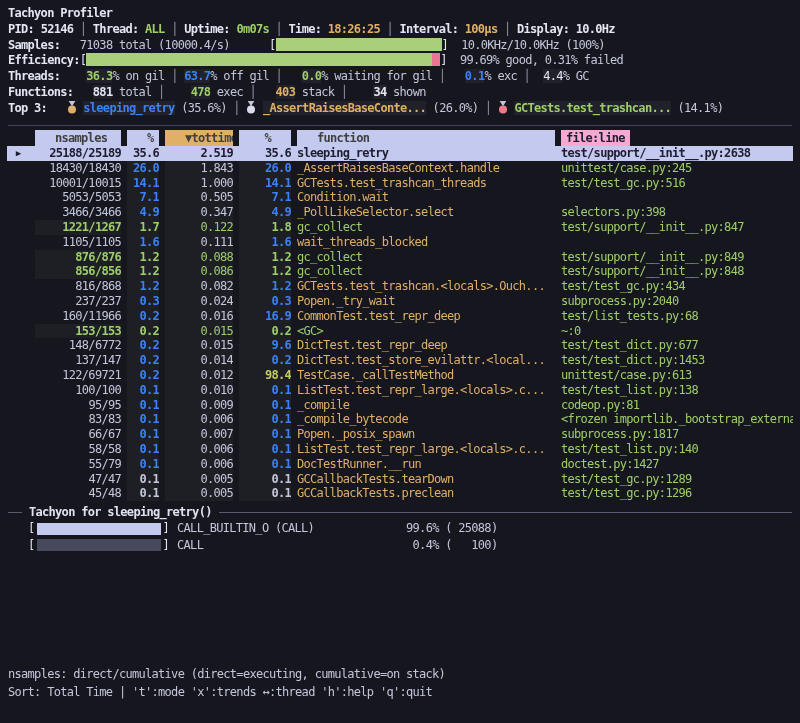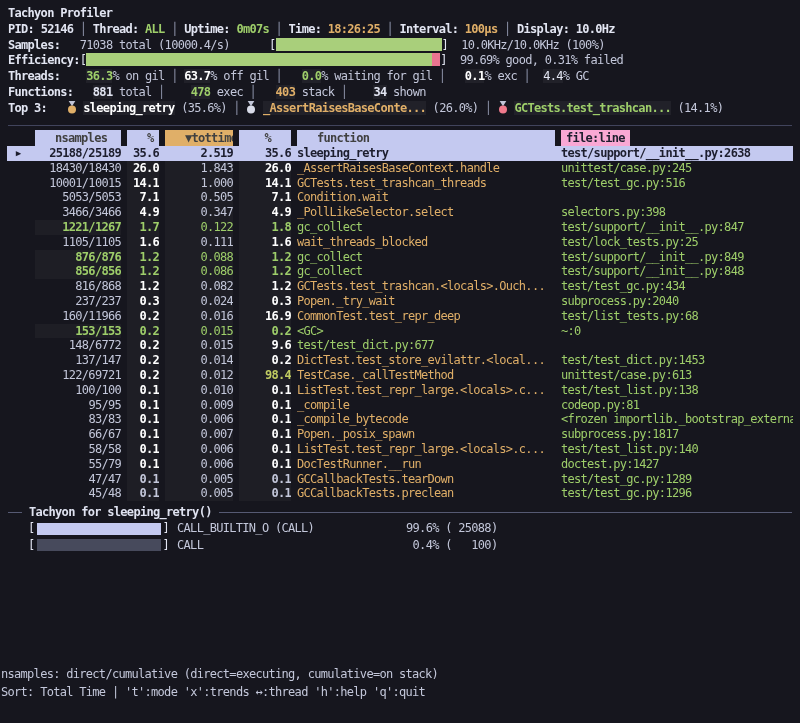--- a/index.html
+++ b/index.html
@@ -8,21 +8,21 @@
     font-family:"DejaVu Sans Mono", monospace;
     font-size:12px; letter-spacing:-0.7px;
     color:#c3c7da;
   }
   .app { position:relative; width:800px; height:723px; background:#16161e; }
   .seg { white-space:pre; }
   .b { font-weight:bold; }
   .c-fg     { color:#c3c7da; }
   .c-bright { color:#e2e5f2; }
   .c-green  { color:#9ece6a; }
-  .c-red    { color:#ffffff; }
+  .c-red    { color:#3b82f6; }
   .c-orange { color:#e0af68; }
   .c-sep    { color:#9096ad; }
   .c-lime   { color:#c0cc62; }
   .c-dark   { color:#1d1e2e; }
   .boxed { background:rgba(255,255,255,0.05); }
   #hdr { position:absolute; top:6px; left:8px; right:4px; }
   .hline { height:15.8px; line-height:15.8px; white-space:pre; }
   .hbar { display:inline-block; height:13px; vertical-align:-2px; overflow:hidden; font-size:0; }
   .hbar i { display:inline-block; height:13px; }
   .medal { display:inline-block; width:10px; height:13px; vertical-align:-2px; }
@@ -49,21 +49,21 @@
   
   #opc-title { position:absolute; top:504px; left:8px; right:8px; height:16px; display:flex; align-items:center; }
   #opc-title .dash { border-top:1px solid #565a73; height:0; }
   #opc-title .dash.l { width:14px; }
   #opc-title .dash.r { flex:1; }
   #opc-title .t { padding:0 7px; font-weight:bold; color:#dfe2f0; white-space:pre; }
   .oprow { position:absolute; left:28px; height:15px; line-height:15px; display:flex; align-items:center; white-space:pre; }
   .opbar { display:inline-block; width:124px; height:12px; margin:0 2px; }
   .oplabel { display:inline-block; width:237px; padding-left:8px; overflow:hidden; }
   
-  #foot { position:absolute; left:1px; top:666px; }
+  #foot { position:absolute; left:8px; top:666px; }
   #foot div { height:17.5px; line-height:17.5px; white-space:pre; }
 </style>
 </head>
 <body>
 
 <div class="app">
   <div id="hdr">
       <div class="hline"><span class="seg c-bright b">Tachyon Profiler</span></div>
       <div class="hline"><span class="seg c-bright b">PID: </span><span class="seg c-bright b">52146</span><span class="seg c-sep"> │ </span><span class="seg c-bright b">Thread: </span><span class="seg c-green b">ALL</span><span class="seg c-sep"> │ </span><span class="seg c-bright b">Uptime: </span><span class="seg c-green b">0m07s</span><span class="seg c-sep"> │ </span><span class="seg c-bright b">Time: </span><span class="seg c-orange b">18:26:25</span><span class="seg c-sep"> │ </span><span class="seg c-bright b">Interval: </span><span class="seg c-orange b">100μs</span><span class="seg c-sep"> │ </span><span class="seg c-bright b">Display: </span><span class="seg c-bright b">10.0Hz</span></div>
       <div class="hline"><span class="seg c-bright b">Samples: </span><span class="seg c-fg">  71038 total (10000.4/s)</span><span class="seg c-fg">      </span><span class="seg c-bright">[</span><span class="hbar" style="width: 166px;"><i style="width: 166px; background: rgb(169, 207, 123);"></i></span><span class="seg c-bright">]</span><span class="seg c-fg">  </span><span class="seg c-fg">10.0KHz/10.0KHz (100%)</span></div>
@@ -83,28 +83,28 @@
     </div>
   <div class="rule" style="top:125px"></div>
   <div id="tbl">
       <div class="trow head"><div class="td "></div><div class="td ta-r"><span class="th-fill">nsamples</span></div><div class="td ta-r"><span class="th-fill">%</span></div><div class="td ta-r"><span class="th-fill sorted">▼tottime</span></div><div class="td ta-r"><span class="th-fill">%</span></div><div class="td "><span class="th-fill">function</span></div><div class="td "><span class="th-pill">file:line</span></div></div>
       <div class="trow selected"><div class="td gutter c-dark">▶</div><div class="td ta-r c-dark">25188/25189</div><div class="td ta-r c-dark">35.6</div><div class="td ta-r c-dark">2.519</div><div class="td ta-r c-dark">35.6</div><div class="td  c-dark">sleeping_retry</div><div class="td  c-dark">test/support/__init__.py:2638</div></div>
       <div class="trow"><div class="td gutter c-dark"></div><div class="td ta-r c-fg">18430/18430</div><div class="td ta-r c-red b tint">26.0</div><div class="td ta-r c-fg tint">1.843</div><div class="td ta-r c-red b tint">26.0</div><div class="td  c-orange">_AssertRaisesBaseContext.handle</div><div class="td  c-green">unittest/case.py:245</div></div>
       <div class="trow"><div class="td gutter c-dark"></div><div class="td ta-r c-fg">10001/10015</div><div class="td ta-r c-red b tint">14.1</div><div class="td ta-r c-fg tint">1.000</div><div class="td ta-r c-red b tint">14.1</div><div class="td  c-orange">GCTests.test_trashcan_threads</div><div class="td  c-green">test/test_gc.py:516</div></div>
       <div class="trow"><div class="td gutter c-dark"></div><div class="td ta-r c-fg">5053/5053</div><div class="td ta-r c-red b tint">7.1</div><div class="td ta-r c-fg tint">0.505</div><div class="td ta-r c-red b tint">7.1</div><div class="td  c-orange">Condition.wait</div></div>
       <div class="trow"><div class="td gutter c-dark"></div><div class="td ta-r c-fg">3466/3466</div><div class="td ta-r c-red b tint">4.9</div><div class="td ta-r c-fg tint">0.347</div><div class="td ta-r c-red b tint">4.9</div><div class="td  c-orange">_PollLikeSelector.select</div><div class="td  c-green">selectors.py:398</div></div>
       <div class="trow"><div class="td gutter c-dark"></div><div class="td ta-r c-green b tint">1221/1267</div><div class="td ta-r c-green b tint">1.7</div><div class="td ta-r c-green tint">0.122</div><div class="td ta-r c-green b tint">1.8</div><div class="td  c-green">gc_collect</div><div class="td  c-green">test/support/__init__.py:847</div></div>
-      <div class="trow"><div class="td gutter c-dark"></div><div class="td ta-r c-fg">1105/1105</div><div class="td ta-r c-red b tint">1.6</div><div class="td ta-r c-fg tint">0.111</div><div class="td ta-r c-red b tint">1.6</div><div class="td  c-orange">wait_threads_blocked</div><div class="td  c-green">test/lock_tests.py:25</div></div>
+      <div class="trow"><div class="td gutter c-dark"></div><div class="td ta-r c-fg">1105/1105</div><div class="td ta-r c-red b tint">1.6</div><div class="td ta-r c-fg tint">0.111</div><div class="td ta-r c-red b tint">1.6</div><div class="td  c-orange">wait_threads_blocked</div></div>
       <div class="trow"><div class="td gutter c-dark"></div><div class="td ta-r c-green b tint">876/876</div><div class="td ta-r c-green b tint">1.2</div><div class="td ta-r c-green tint">0.088</div><div class="td ta-r c-green b tint">1.2</div><div class="td  c-green">gc_collect</div><div class="td  c-green">test/support/__init__.py:849</div></div>
       <div class="trow"><div class="td gutter c-dark"></div><div class="td ta-r c-green b tint">856/856</div><div class="td ta-r c-green b tint">1.2</div><div class="td ta-r c-green tint">0.086</div><div class="td ta-r c-green b tint">1.2</div><div class="td  c-green">gc_collect</div><div class="td  c-green">test/support/__init__.py:848</div></div>
       <div class="trow"><div class="td gutter c-dark"></div><div class="td ta-r c-fg">816/868</div><div class="td ta-r c-red b tint">1.2</div><div class="td ta-r c-fg tint">0.082</div><div class="td ta-r c-red b tint">1.2</div><div class="td  c-orange">GCTests.test_trashcan.&lt;locals&gt;.Ouch...</div><div class="td  c-green">test/test_gc.py:434</div></div>
       <div class="trow"><div class="td gutter c-dark"></div><div class="td ta-r c-fg">237/237</div><div class="td ta-r c-red b tint">0.3</div><div class="td ta-r c-fg tint">0.024</div><div class="td ta-r c-red b tint">0.3</div><div class="td  c-orange">Popen._try_wait</div><div class="td  c-green">subprocess.py:2040</div></div>
       <div class="trow"><div class="td gutter c-dark"></div><div class="td ta-r c-fg">160/11966</div><div class="td ta-r c-red b tint">0.2</div><div class="td ta-r c-fg tint">0.016</div><div class="td ta-r c-red b tint">16.9</div><div class="td  c-orange">CommonTest.test_repr_deep</div><div class="td  c-green">test/list_tests.py:68</div></div>
       <div class="trow"><div class="td gutter c-dark"></div><div class="td ta-r c-green b tint">153/153</div><div class="td ta-r c-green b tint">0.2</div><div class="td ta-r c-green tint">0.015</div><div class="td ta-r c-green b tint">0.2</div><div class="td  c-green">&lt;GC&gt;</div><div class="td  c-green">~:0</div></div>
-      <div class="trow"><div class="td gutter c-dark"></div><div class="td ta-r c-fg">148/6772</div><div class="td ta-r c-red b tint">0.2</div><div class="td ta-r c-fg tint">0.015</div><div class="td ta-r c-red b tint">9.6</div><div class="td  c-green">test/test_dict.py:677</div></div>
+      <div class="trow"><div class="td gutter c-dark"></div><div class="td ta-r c-fg">148/6772</div><div class="td ta-r c-red b tint">0.2</div><div class="td ta-r c-fg tint">0.015</div><div class="td ta-r c-red b tint">9.6</div><div class="td  c-orange">DictTest.test_repr_deep</div><div class="td  c-green">test/test_dict.py:677</div></div>
       <div class="trow"><div class="td gutter c-dark"></div><div class="td ta-r c-fg">137/147</div><div class="td ta-r c-red b tint">0.2</div><div class="td ta-r c-fg tint">0.014</div><div class="td ta-r c-red b tint">0.2</div><div class="td  c-orange">DictTest.test_store_evilattr.&lt;local...</div><div class="td  c-green">test/test_dict.py:1453</div></div>
       <div class="trow"><div class="td gutter c-dark"></div><div class="td ta-r c-fg">122/69721</div><div class="td ta-r c-red b tint">0.2</div><div class="td ta-r c-fg tint">0.012</div><div class="td ta-r c-lime b tint">98.4</div><div class="td  c-orange">TestCase._callTestMethod</div><div class="td  c-green">unittest/case.py:613</div></div>
       <div class="trow"><div class="td gutter c-dark"></div><div class="td ta-r c-fg">100/100</div><div class="td ta-r c-red b tint">0.1</div><div class="td ta-r c-fg tint">0.010</div><div class="td ta-r c-red b tint">0.1</div><div class="td  c-orange">ListTest.test_repr_large.&lt;locals&gt;.c...</div><div class="td  c-green">test/test_list.py:138</div></div>
       <div class="trow"><div class="td gutter c-dark"></div><div class="td ta-r c-fg">95/95</div><div class="td ta-r c-red b tint">0.1</div><div class="td ta-r c-fg tint">0.009</div><div class="td ta-r c-red b tint">0.1</div><div class="td  c-orange">_compile</div><div class="td  c-green">codeop.py:81</div></div>
       <div class="trow"><div class="td gutter c-dark"></div><div class="td ta-r c-fg">83/83</div><div class="td ta-r c-red b tint">0.1</div><div class="td ta-r c-fg tint">0.006</div><div class="td ta-r c-red b tint">0.1</div><div class="td  c-orange">_compile_bytecode</div><div class="td  c-green">&lt;frozen importlib._bootstrap_externa</div></div>
       <div class="trow"><div class="td gutter c-dark"></div><div class="td ta-r c-fg">66/67</div><div class="td ta-r c-red b tint">0.1</div><div class="td ta-r c-fg tint">0.007</div><div class="td ta-r c-red b tint">0.1</div><div class="td  c-orange">Popen._posix_spawn</div><div class="td  c-green">subprocess.py:1817</div></div>
       <div class="trow"><div class="td gutter c-dark"></div><div class="td ta-r c-fg">58/58</div><div class="td ta-r c-red b tint">0.1</div><div class="td ta-r c-fg tint">0.006</div><div class="td ta-r c-red b tint">0.1</div><div class="td  c-orange">ListTest.test_repr_large.&lt;locals&gt;.c...</div><div class="td  c-green">test/test_list.py:140</div></div>
       <div class="trow"><div class="td gutter c-dark"></div><div class="td ta-r c-fg">55/79</div><div class="td ta-r c-red b tint">0.1</div><div class="td ta-r c-fg tint">0.006</div><div class="td ta-r c-red b tint">0.1</div><div class="td  c-orange">DocTestRunner.__run</div><div class="td  c-green">doctest.py:1427</div></div>
       <div class="trow"><div class="td gutter c-dark"></div><div class="td ta-r c-fg">47/47</div><div class="td ta-r c-fg b tint">0.1</div><div class="td ta-r c-fg tint">0.005</div><div class="td ta-r c-fg b tint">0.1</div><div class="td  c-orange">GCCallbackTests.tearDown</div><div class="td  c-green">test/test_gc.py:1289</div></div>
       <div class="trow"><div class="td gutter c-dark"></div><div class="td ta-r c-fg">45/48</div><div class="td ta-r c-fg b tint">0.1</div><div class="td ta-r c-fg tint">0.005</div><div class="td ta-r c-fg b tint">0.1</div><div class="td  c-orange">GCCallbackTests.preclean</div><div class="td  c-green">test/test_gc.py:1296</div></div>

